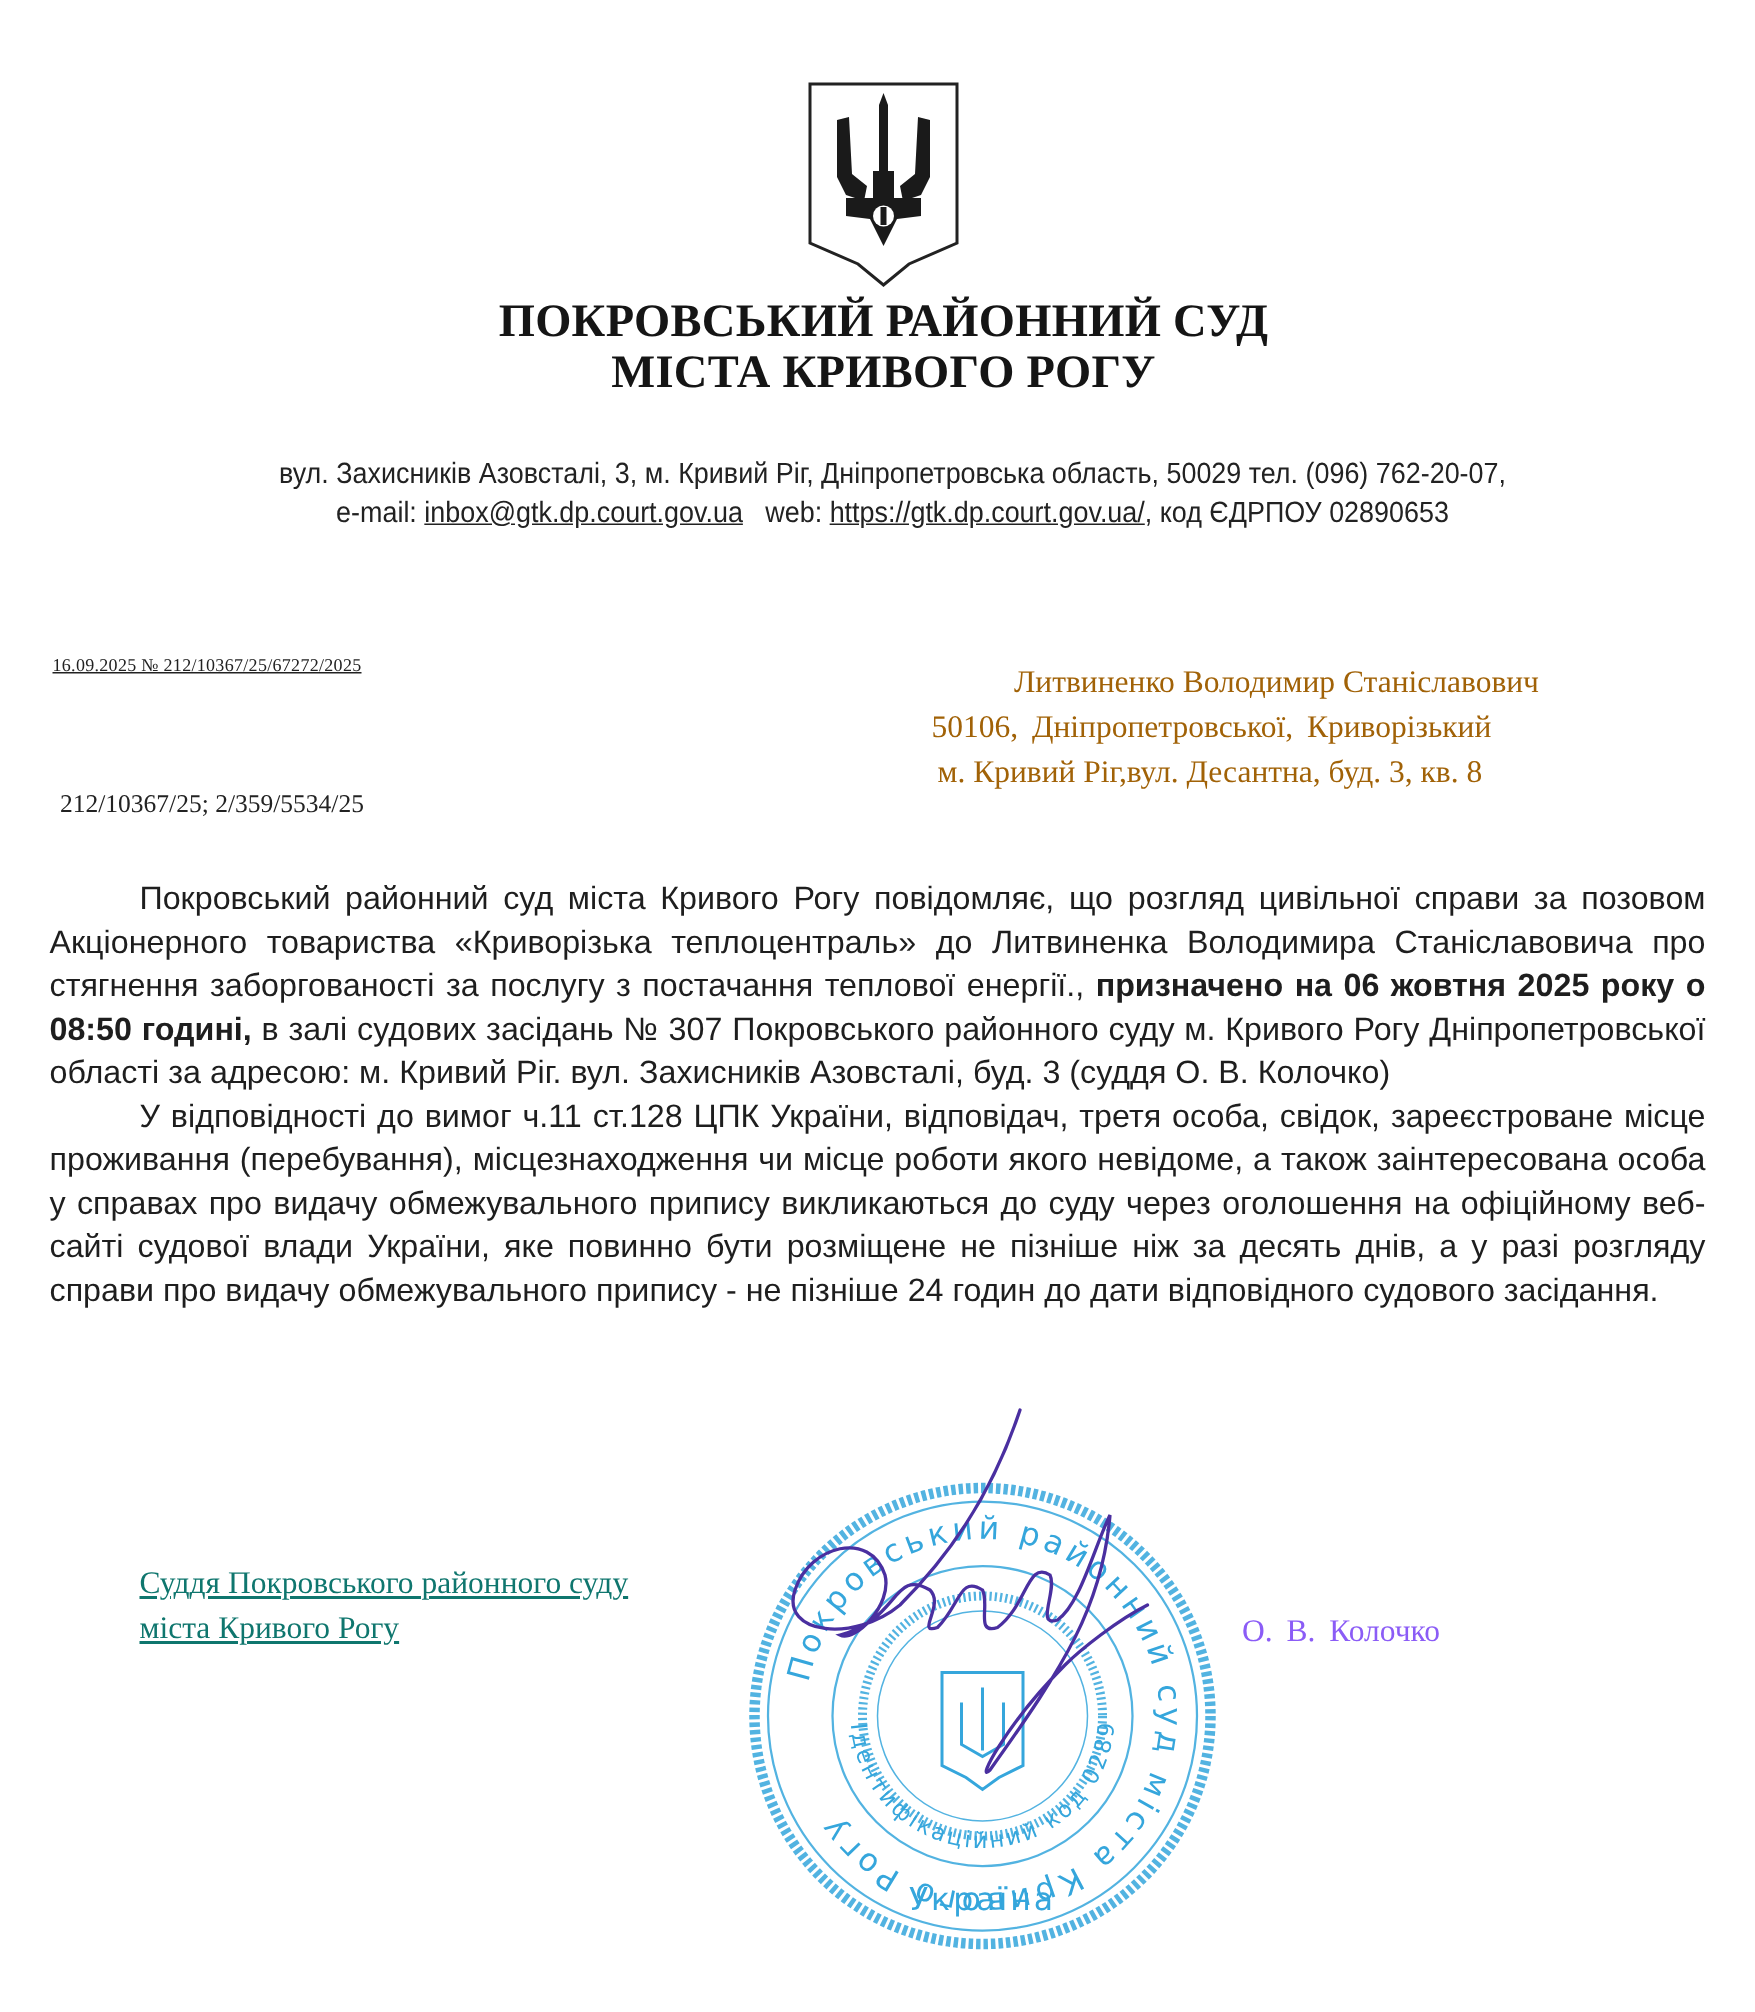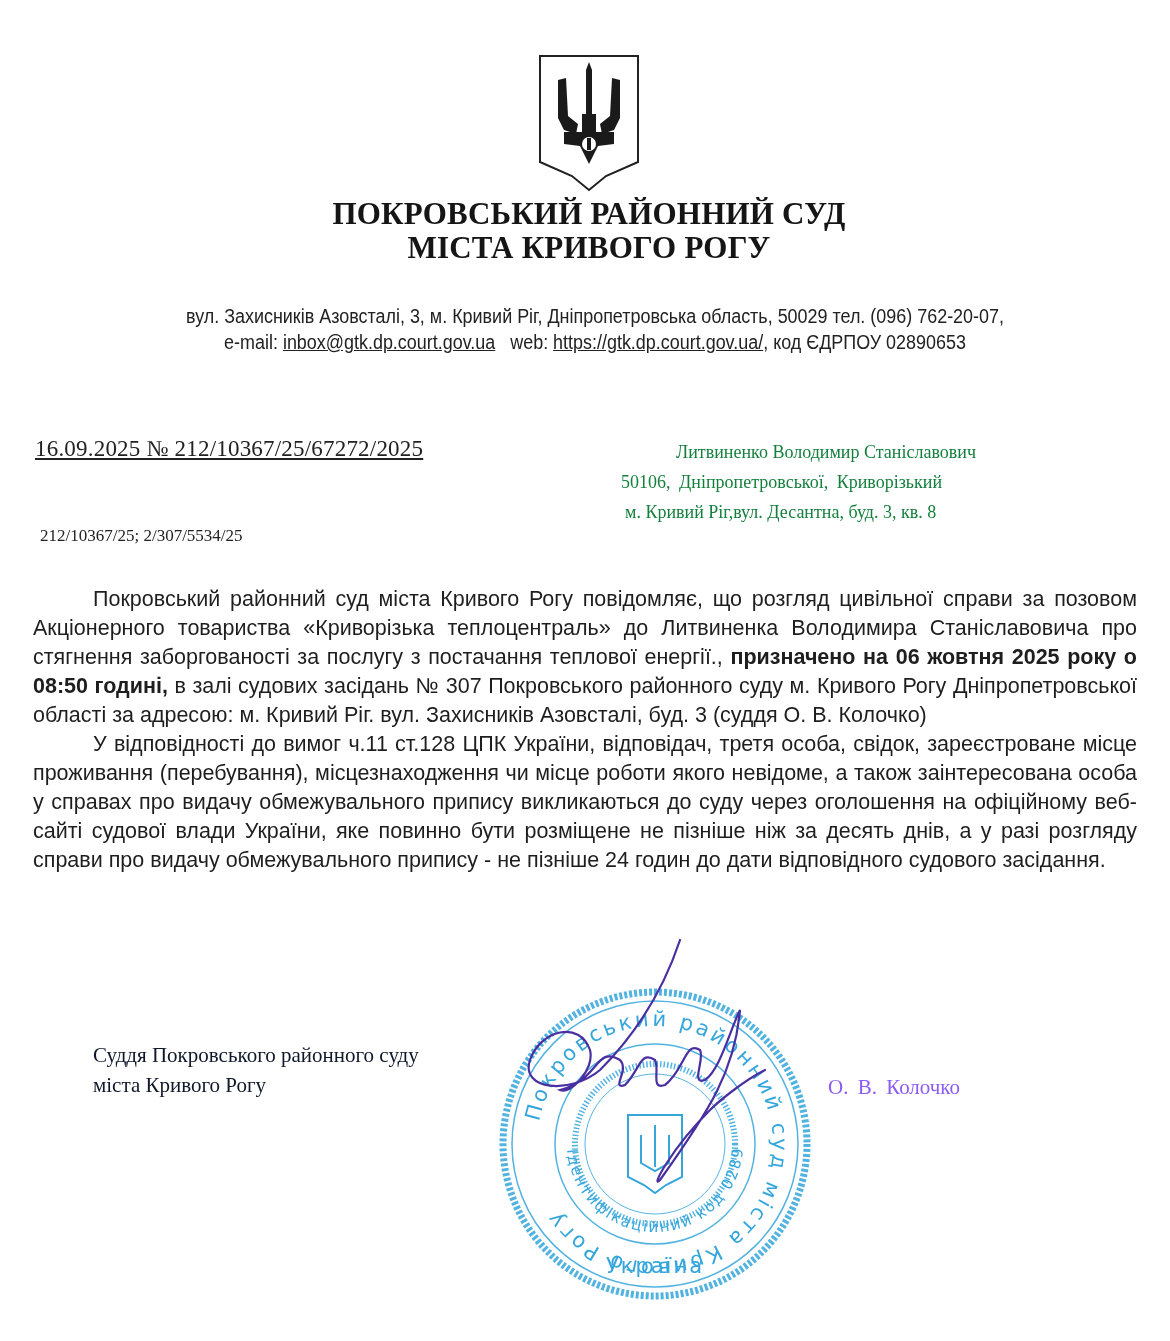--- a/index.html
+++ b/index.html
@@ -16,34 +16,34 @@
     #court-title-1 { top: 196px; left: 4px; }
     #court-title-2 { top: 230px; left: 4px; }
     .contact {
       left: 0; width: 1170px; text-align: center; font-size: 19.5px; color: #222;
       font-family: "Liberation Sans Narrow", "Liberation Sans", sans-serif;
       transform: scaleX(0.92); transform-origin: center;
     }
     #contact-1 { top: 305px; left: 10px; }
     #contact-2 { top: 331px; left: 10px; }
     .u { text-decoration: underline; }
-    #reg-line { left: 35px; top: 436px; font-size: 23px; text-decoration: underline; color: #222; letter-spacing: 0.2px; }
+    #reg-line { left: 35px; top: 436px; font-size: 12px; text-decoration: underline; color: #222; letter-spacing: 0.2px; }
     #case-nums { left: 40px; top: 526px; font-size: 17px; color: #222; }
-    .addressee { font-size: 18px; color: #15803d; white-space: nowrap; }
+    .addressee { font-size: 21px; color: #a16207; white-space: nowrap; }
     #addressee-name { left: 676px; top: 442px; }
     #addressee-line2 { left: 621px; top: 472px; word-spacing: 4px; }
     #addressee-line3 { left: 625px; top: 502px; }
     #body {
       left: 33px; top: 585px; width: 1104px; font-size: 21.5px; line-height: 29px;
       font-family: Liberation Sans, sans-serif;
       color: #1e1e1e;
     }
     #body p { margin: 0; text-align: justify; text-indent: 60px; }
     .bold { font-weight: bold; }
-    #sig-block { left: 93px; top: 1040px; font-size: 21px; line-height: 30px; color: #0f172a; }
+    #sig-block { left: 93px; top: 1040px; font-size: 21px; line-height: 30px; color: #0f766e; text-decoration: underline; }
     #judge-name { left: 828px; top: 1075px; font-size: 21px; color: #8b5cf6; word-spacing: 4px; }
     #stamp { left: 496px; top: 985px; width: 318px; height: 318px; }
     #signature { left: 510px; top: 920px; width: 260px; height: 300px; }
   </style>
 </head>
 <body>
 
 <svg id="emblem" class="abs" viewBox="0 0 102 138">
   <path d="M2 2 H100 V108 L68 122 L51 136 L34 122 L2 108 Z" fill="#fff" stroke="#222" stroke-width="2"></path>
   <g fill="#1a1a1a">
@@ -59,21 +59,21 @@
 
 <div id="court-title-1" class="abs court-title">ПОКРОВСЬКИЙ РАЙОННИЙ СУД</div>
 <div id="court-title-2" class="abs court-title">МІСТА КРИВОГО РОГУ</div>
 
 <div id="contact-1" class="abs contact">вул. Захисників Азовсталі, 3, м. Кривий Ріг,  Дніпропетровська область, 50029 тел. (096) 762-20-07,</div>
 <div id="contact-2" class="abs contact">
   <span>e-mail: </span><span class="u">inbox@gtk.dp.court.gov.ua</span>&nbsp;&nbsp; <span>web: </span><span class="u">https://gtk.dp.court.gov.ua/</span><span>, код ЄДРПОУ 02890653</span>
 </div>
 
 <div id="reg-line" class="abs">16.09.2025 №  212/10367/25/67272/2025</div>
-<div id="case-nums" class="abs">212/10367/25; 2/307/5534/25</div>
+<div id="case-nums" class="abs">212/10367/25; 2/359/5534/25</div>
 
 <div id="addressee-name" class="abs addressee">Литвиненко Володимир Станіславович</div>
 <div id="addressee-line2" class="abs addressee">50106,  Дніпропетровської,  Криворізький</div>
 <div id="addressee-line3" class="abs addressee">м. Кривий Ріг,вул. Десантна, буд. 3, кв. 8</div>
 
 <div id="body" class="abs">
   <p><span>Покровський районний суд міста Кривого Рогу  повідомляє, що розгляд цивільної справи за позовом Акціонерного товариства «Криворізька теплоцентраль» до Литвиненка Володимира Станіславовича про стягнення заборгованості за послугу з постачання теплової енергії., </span><span class="bold">призначено на  06 жовтня 2025 року о 08:50 годині,</span><span> в залі судових засідань № 307 Покровського районного суду м. Кривого Рогу Дніпропетровської області за адресою: м. Кривий Ріг. вул. Захисників Азовсталі,  буд. 3 (суддя  О. В. Колочко)</span></p>
   <p>У відповідності до вимог ч.11 ст.128 ЦПК України, відповідач, третя особа, свідок, зареєстроване місце проживання (перебування), місцезнаходження чи місце роботи якого невідоме, а також заінтересована особа у справах про видачу обмежувального припису викликаються до суду через оголошення на офіційному веб-сайті судової влади України, яке повинно бути розміщене не пізніше ніж за десять днів, а у разі розгляду справи про видачу обмежувального припису - не пізніше 24 годин до дати відповідного судового засідання.</p>
 </div>
 

